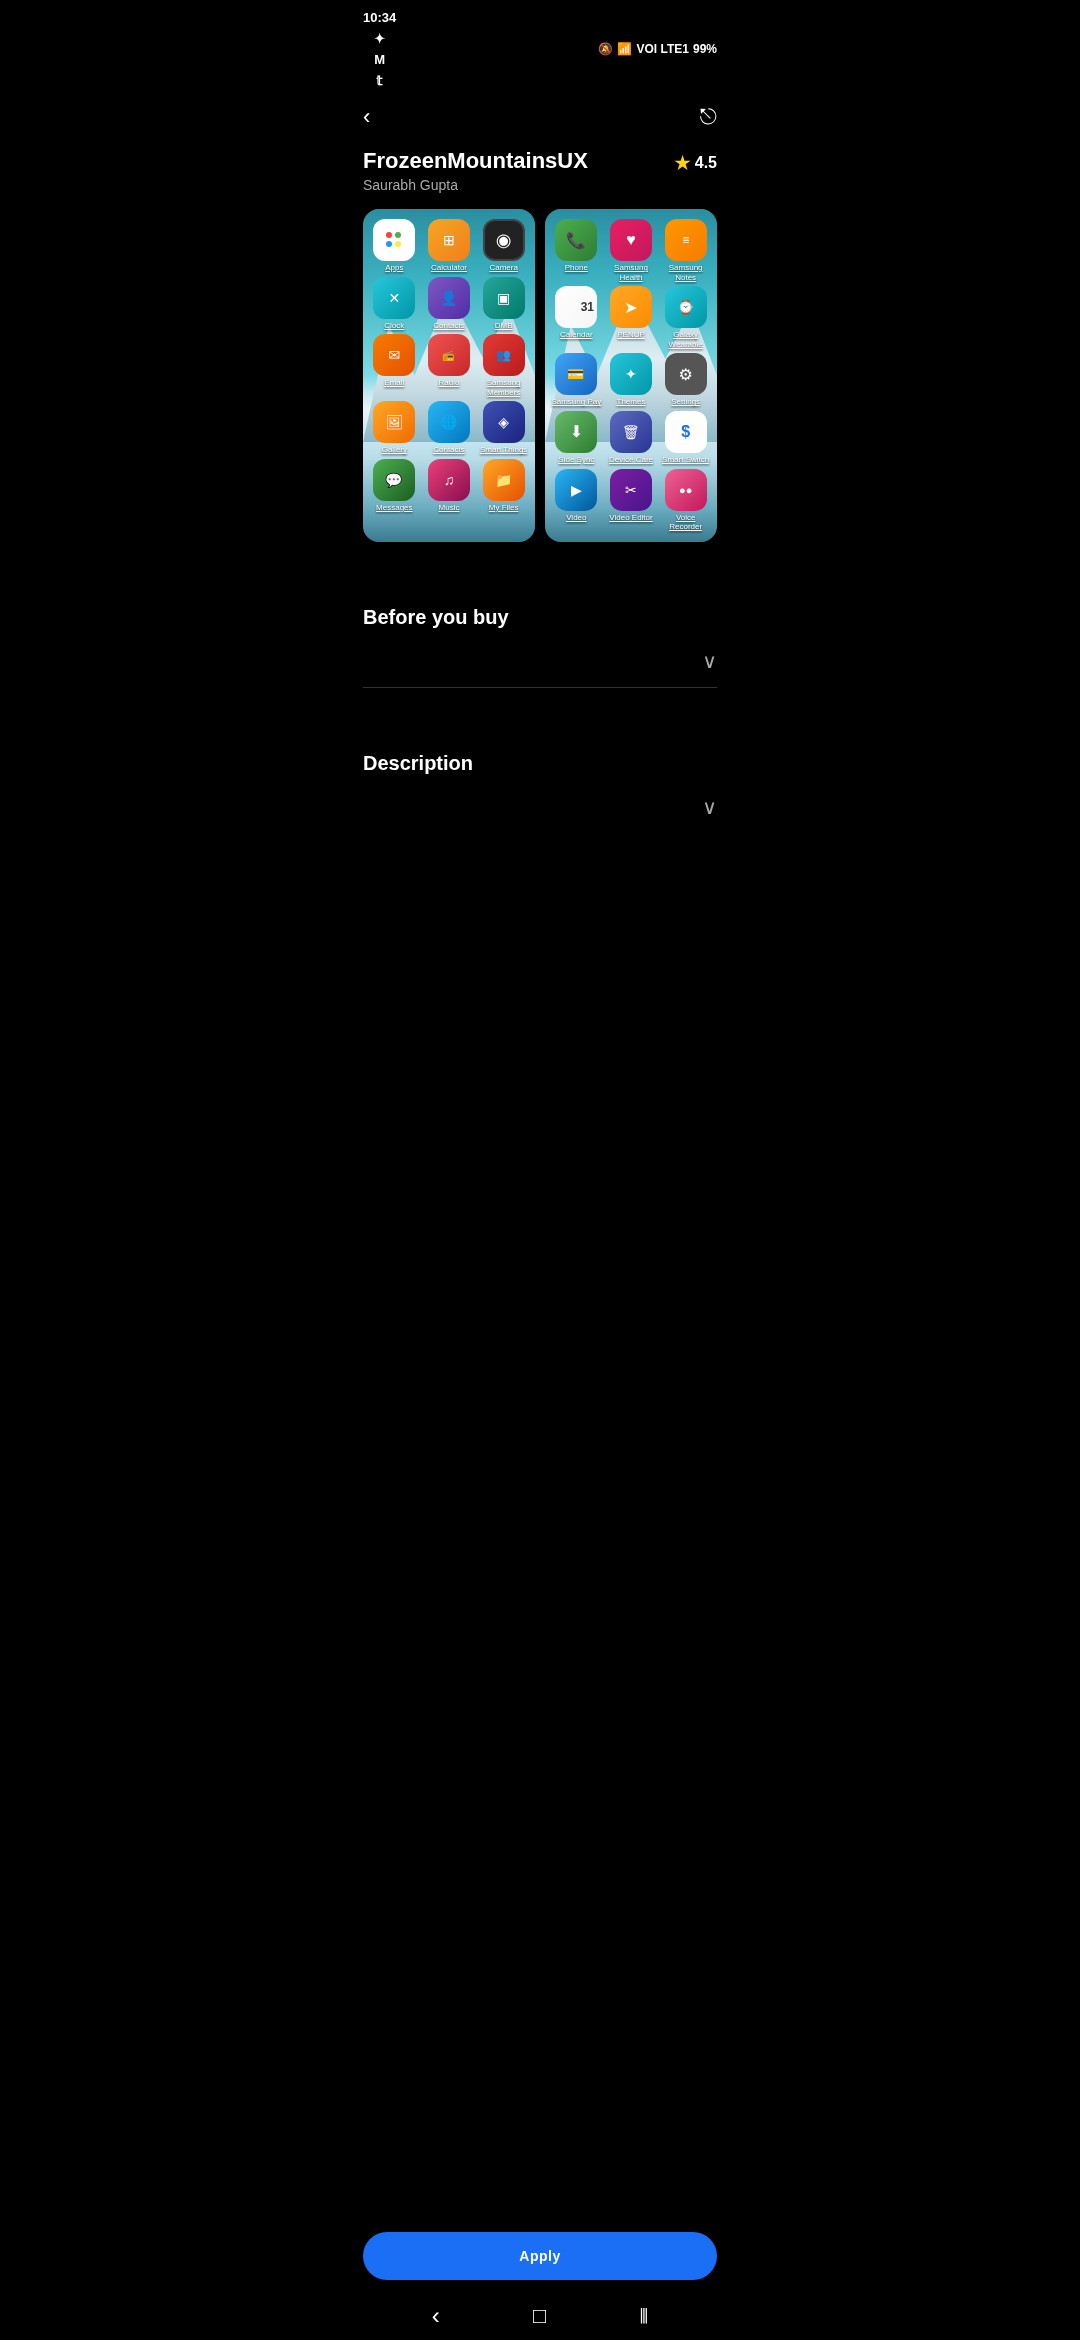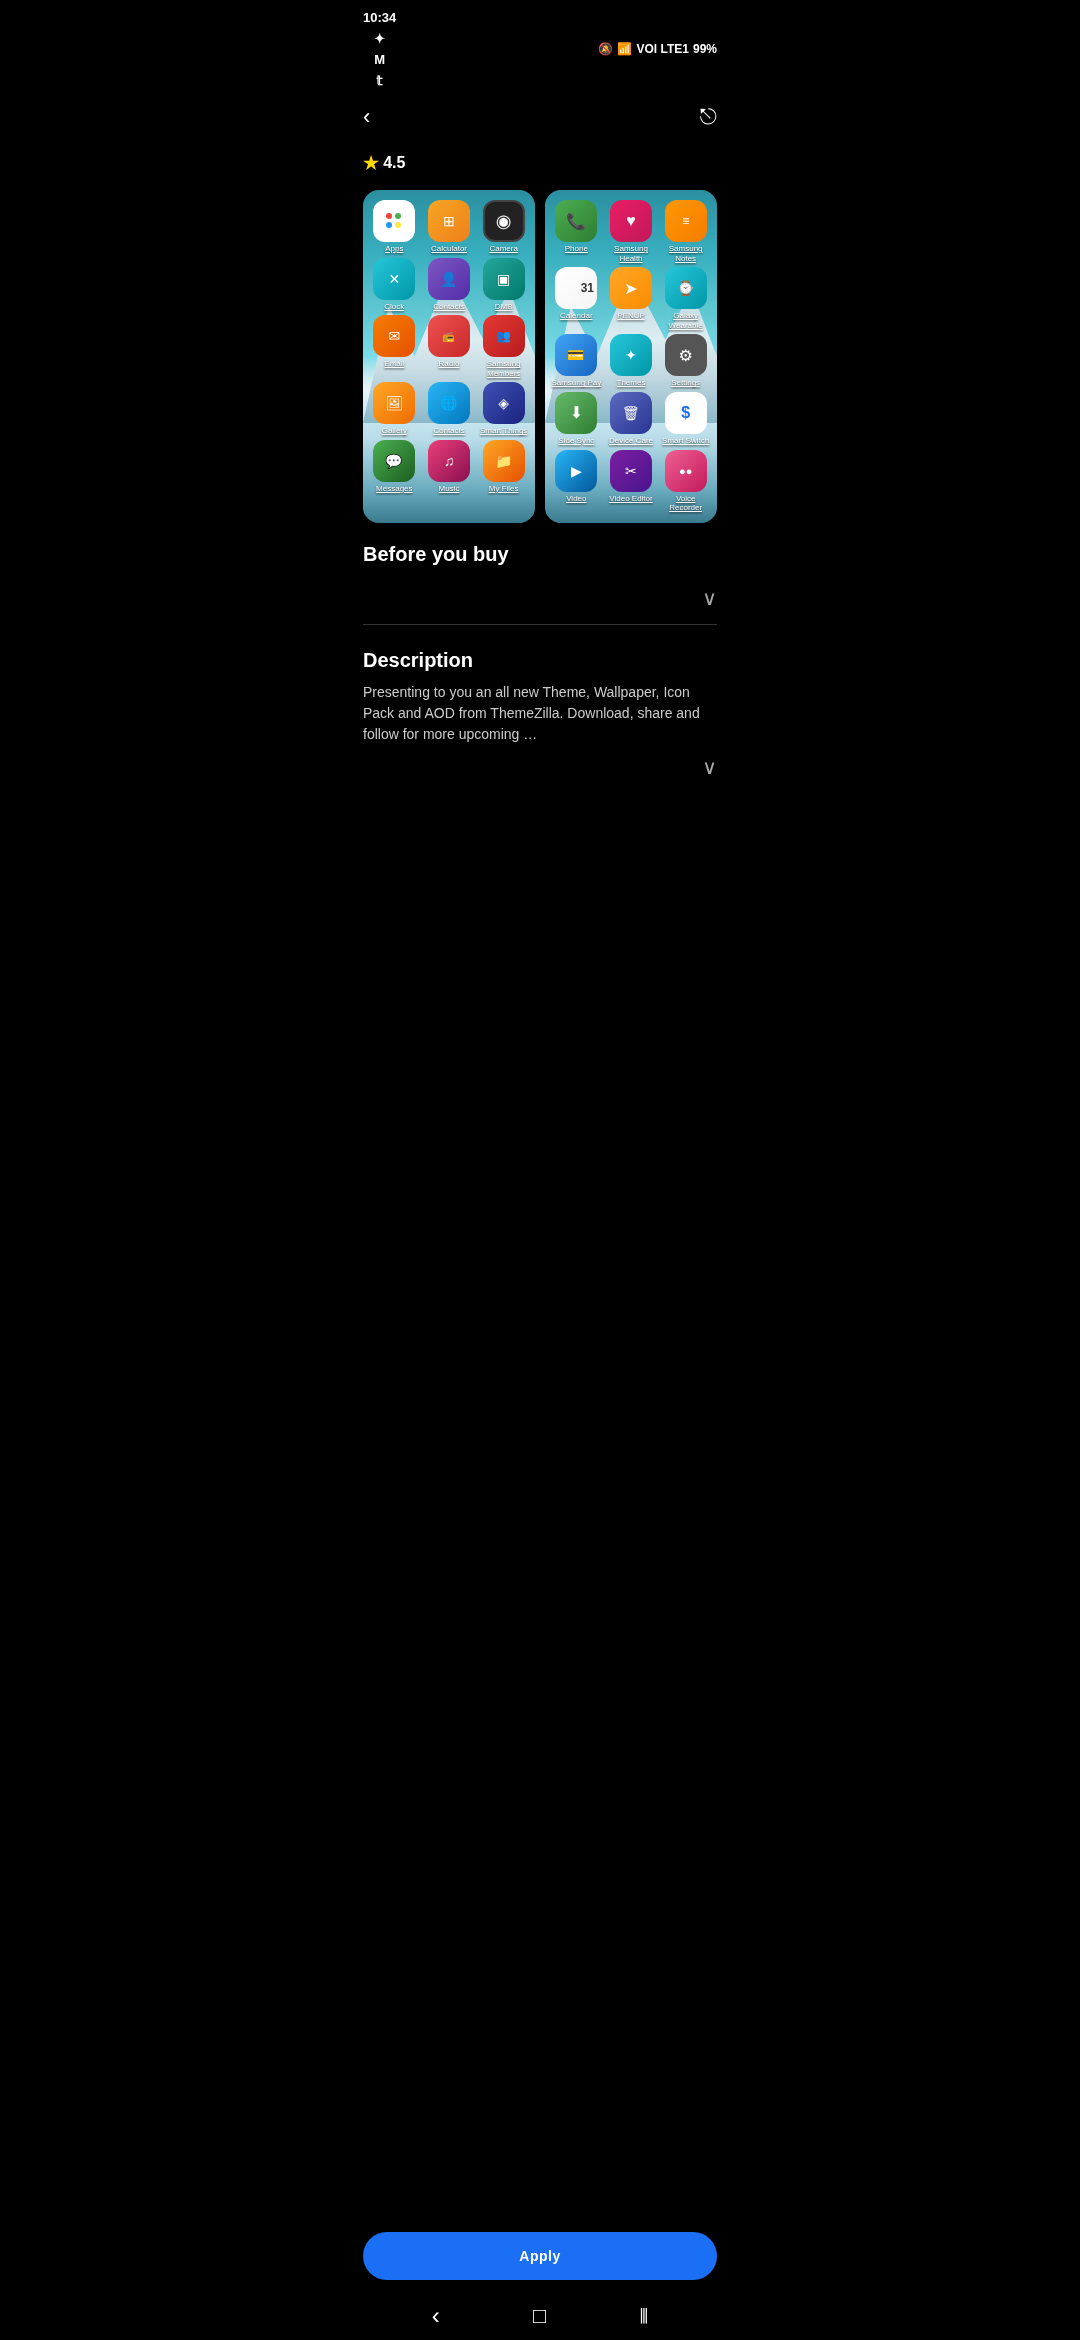--- a/index.html
+++ b/index.html
@@ -176,20 +176,21 @@
     .ic-messages { background: linear-gradient(135deg, #4caf50, #1b5e20); }
     .ic-music { background: linear-gradient(135deg, #ec407a, #880e4f); }
     .ic-myfiles { background: linear-gradient(135deg, #ffa726, #e65100); }
     .ic-video { background: linear-gradient(135deg, #29b6f6, #01579b); }
     .ic-videoedit { background: linear-gradient(135deg, #7b1fa2, #4a148c); }
     .ic-voicerec { background: linear-gradient(135deg, #f06292, #c2185b); }
 
     
     .section {
       padding: 20px 18px 0;
+      margin-top: 44px;
     }
     .section-title {
       font-size: 20px;
       font-weight: 700;
       color: #fff;
       margin-bottom: 10px;
     }
     .section-text {
       font-size: 14px;
       color: #ccc;
@@ -280,20 +281,24 @@
     <span>99%</span>
   </div>
 </div>
 
 <div class="top-nav">
   <span class="nav-icon">‹</span>
   <span class="nav-icon">⎋</span>
 </div>
 
 <div class="title-area">
+  <div class="title-text">
+    <div class="app-title">FrozeenMountainsUX</div>
+    <div class="app-author">Saurabh Gupta</div>
+  </div>
   <div class="rating">
     <span class="star-icon">★</span>
     <span>4.5</span>
   </div>
 </div>
 
 <div class="preview-section">
 
   <div class="preview-card">
     <div class="mountain-bg"></div>
@@ -449,21 +454,20 @@
   <div class="section-title">Before you buy</div>
 </div>
 <div class="expand-icon">
   <span>∨</span>
 </div>
 
 <div class="divider"></div>
 
 <div class="section">
   <div class="section-title">Description</div>
-  <div class="section-text">Presenting to you an all new Theme, Wallpaper, Icon Pack and AOD from ThemeZilla. Download, share and follow for more upcoming …</div>
 </div>
 <div class="expand-icon">
   <span>∨</span>
 </div>
 
 <div style="height: 120px;"></div>
 
 <div class="bottom-bar">
   <button class="apply-btn">Apply</button>
 </div>

